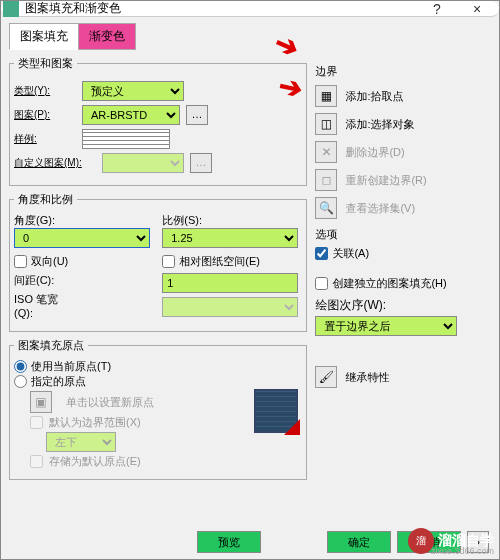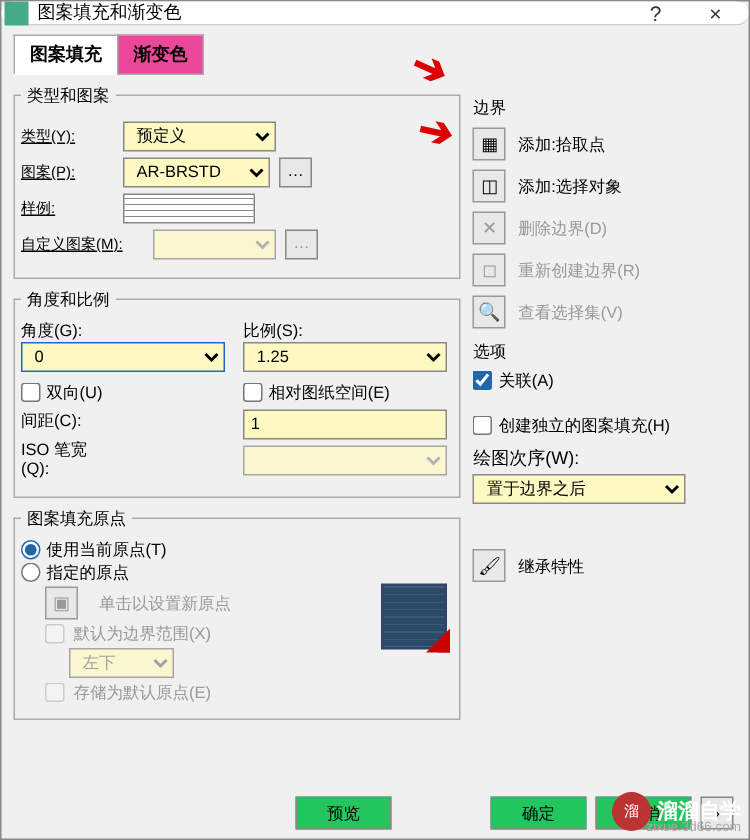--- a/index.html
+++ b/index.html
@@ -2,33 +2,33 @@
 <html><head>
 <meta charset="utf-8">
 <style>
   * { box-sizing: border-box; margin: 0; padding: 0; }
   body { font-family: "Microsoft YaHei", sans-serif; font-size: 12px; background: #1a1a1a; }
   .window { width: 500px; height: 560px; background: #f0f0f0; position: relative; border: 1px solid #888; }
   .titlebar { height: 16px; background: #fff; display: flex; align-items: center; padding: 0 2px; border-bottom: 1px solid #ccc; border-radius: 12px; }
   .titlebar .icon { width: 16px; height: 16px; background: #4a8; margin-right: 6px; }
   .titlebar .title { flex: 1; font-size: 12px; }
   .titlebar .btn { width: 40px; height: 28px; display: flex; align-items: center; justify-content: center; font-size: 14px; color: #333; }
-  .tabs { display: flex; padding: 6px 8px 0 8px; font-weight: bold; }
+  .tabs { display: flex; padding: 6px 8px 0 8px; }
   .tab { padding: 4px 10px; border: 1px solid #aaa; background: #ec4899; font-size: 12px; }
   .tab.active { background: #fff; border-bottom-color: #fff; }
   .tab + .tab { margin-left: -1px; }
   .body { display: flex; padding: 0 8px 0 8px; gap: 8px; }
   .left { flex: 1.7; }
   .right { flex: 1; padding-top: 6px; }
   fieldset { border: 1px solid #aaa; padding: 6px 8px 8px 4px; margin-top: 6px; font-size: 11px; }
   legend { font-size: 11px; padding: 0 4px; }
   .row { display: flex; align-items: center; margin: 4px 0; gap: 6px; }
   .lbl { width: 62px; font-size: 10px; text-decoration: underline; }
   .lbl2 { width: 48px; font-size: 11px; }
-  select, input[type=text] { border: 1px solid #888; height: 20px; font-size: 11px; padding: 0 4px; background: #fef9c3; }
+  select, input[type=text] { border: 1px solid #888; height: 20px; font-size: 11px; padding: 0 4px; background: #bef264; }
   .swatch { width: 88px; height: 20px; border: 1px solid #888; background: repeating-linear-gradient(0deg,#fff,#fff 3px,#888 3px,#888 4px), repeating-linear-gradient(90deg,#fff,#fff 16px,#888 16px,#888 17px); }
   .dots { width: 22px; height: 20px; border: 1px solid #888; background: #e8e8e8; text-align: center; line-height: 16px; }
   .cols { display: flex; gap: 12px; }
   .col { flex: 1; }
   .ck { display: flex; align-items: center; gap: 4px; font-size: 11px; }
   input[type=checkbox], input[type=radio] { width: 13px; height: 13px; accent-color: #2266aa; }
   .grp-title { font-size: 11px; margin: 8px 0 4px 0; }
   .iconbtn { width: 22px; height: 22px; border: 1px solid #999; background: #e8e8e8; display: flex; align-items: center; justify-content: center; margin-right: 8px; font-size: 12px; }
   .rrow { display: flex; align-items: center; margin: 6px 0; font-size: 11px; }
   .disabled { color: #999; }

